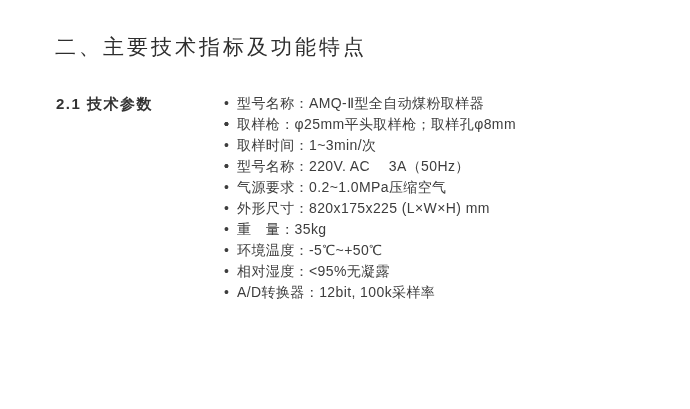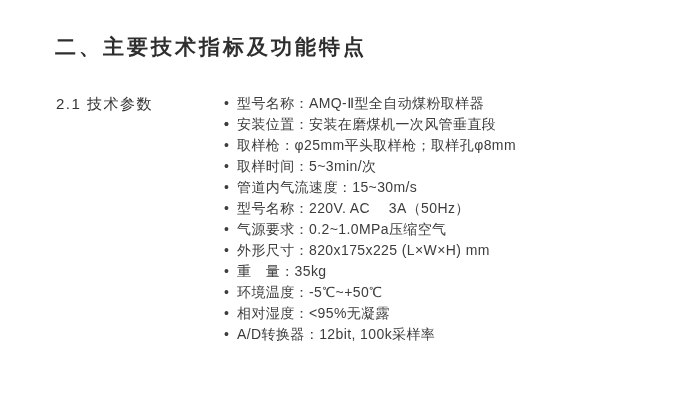--- a/index.html
+++ b/index.html
@@ -10,30 +10,30 @@
     font-family:"Liberation Sans",sans-serif;
     color:#3d3d3d;
     overflow:hidden;
   }
   .heading{
     position:absolute;
     left:55px;top:34px;
     margin:0;
     font-size:21px;
     line-height:26px;
-    font-weight:bold;
+    font-weight:normal;
     letter-spacing:3px;
     color:#2e2e2e;
     white-space:pre;
   }
   .section-label{
     position:absolute;
     left:56px;top:95px;
     font-size:15px;
-    font-weight:normal;
+    font-weight:bold;
     letter-spacing:1.5px;
     color:#333333;
     white-space:pre;
   }
   .spec-list{
     position:absolute;
     left:224px;top:93px;
     width:460px;
     font-size:14px;
     line-height:21px;
@@ -67,27 +67,27 @@
 
   <h1 class="heading">二、主要技术指标及功能特点</h1>
 
   <div class="section-label">2.1 技术参数</div>
 
   <div class="spec-list">
 
     <ul class="g1">
       <li><span class="bullet">•</span><span>型号名称：AMQ-Ⅱ型全自动煤粉取样器</span></li>
       <li><span class="bullet">•</span></li>
-      <li><span class="bullet">•</span><span>安装位置：安装在磨煤机一次风管垂直段</span></li>
+      <li><span class="bullet">•</span></li>
     </ul>
 
     <ul class="g2">
       <li><span class="bullet">•</span><span>取样枪：φ25mm平头取样枪；取样孔φ8mm</span></li>
-      <li><span class="bullet">•</span><span>取样时间：5~3min/次</span></li>
-      <li><span class="bullet">•</span><span>管道内气流速度：15~30m/s</span></li>
+      <li><span class="bullet">•</span><span>取样时间：1~3min/次</span></li>
+      <li><span class="bullet">•</span></li>
     </ul>
 
     <ul class="g3">
       <li><span class="bullet">•</span><span>型号名称：220V. AC　 3A（50Hz）</span></li>
       <li><span class="bullet">•</span><span>气源要求：0.2~1.0MPa压缩空气</span></li>
     </ul>
 
     <ul class="g4">
       <li><span class="bullet">•</span><span>外形尺寸：820x175x225 (L×W×H) mm</span></li>
       <li><span class="bullet">•</span><span>重　量：35kg</span></li>

